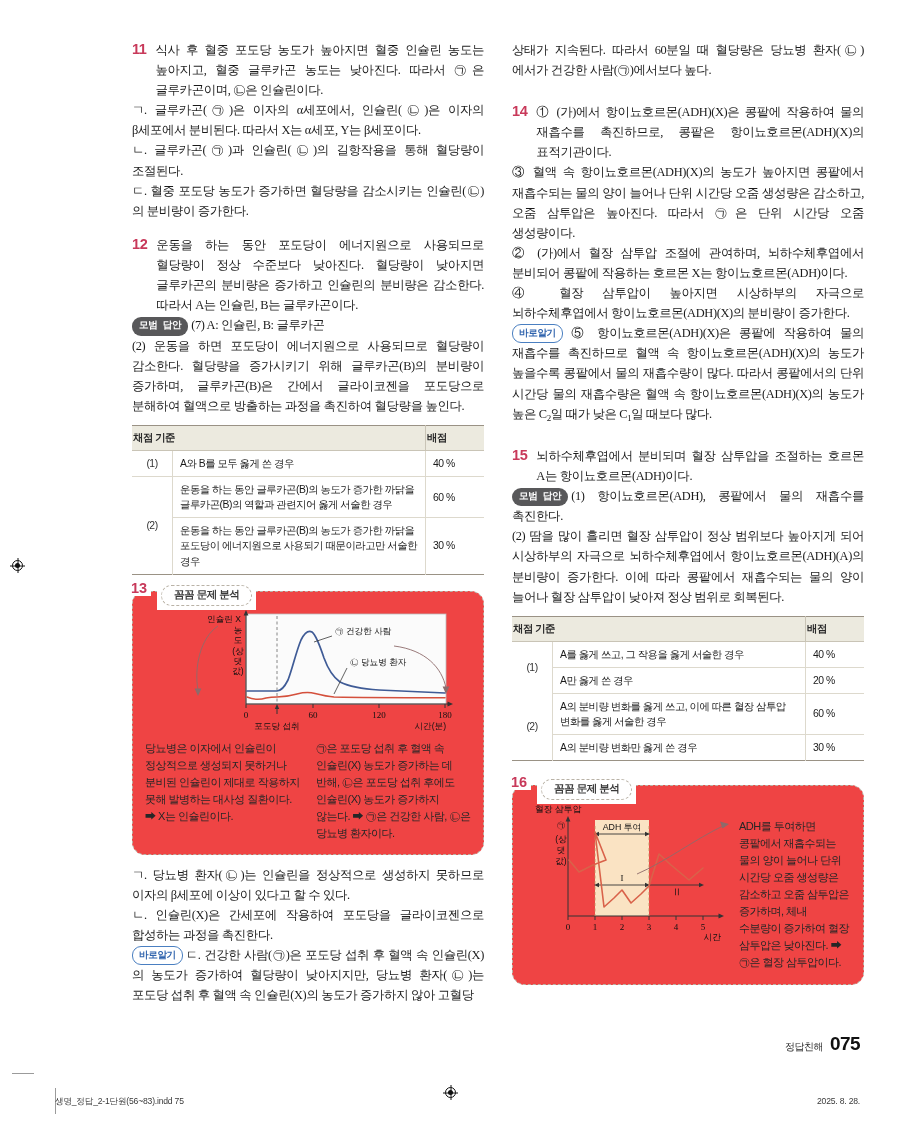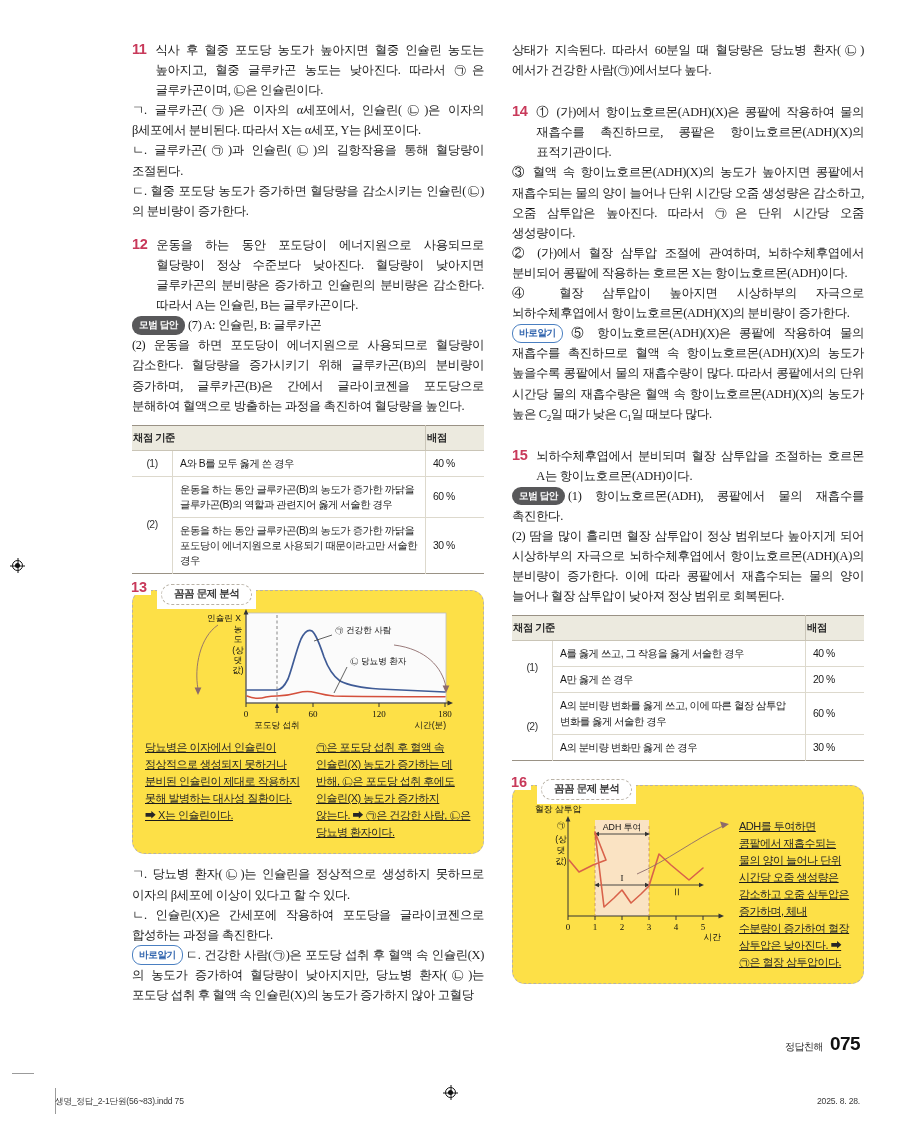--- a/index.html
+++ b/index.html
@@ -91,21 +91,21 @@
     word-break: keep-all;
   }
   .sub { font-size: 0.72em; vertical-align: sub; }
 
   
   .badge-dark {
     display: inline-block;
     background: #58585a;
     color: #ffffff;
     border-radius: 9px;
-    font-family: Liberation Sans, sans-serif;
+    font-family: Liberation Mono, monospace;
     font-size: 9.6px;
     font-weight: bold;
     padding: 1px 7px 2px;
     letter-spacing: -0.4px;
     vertical-align: 1px;
     margin-right: 3px;
     white-space: nowrap;
   }
   .badge-blue {
     display: inline-block;
@@ -156,22 +156,21 @@
   th.h-pt { width: 44px; border-left: 1px solid #c9c4b6; }
   .nb     { border-bottom: none !important; }
 
   
   .analysis {
     position: relative;
     border: 1.4px dashed #b9b2a6;
     border-radius: 13px;
     margin-top: 6px;
     padding: 16px 12px 12px;
-    background: #fde047;
-    text-decoration: underline;
+    background: #ef4444;
   }
   .ana-head {
     position: absolute;
     top: -11px;
     left: 24px;
     display: flex;
     align-items: center;
     background: #ffffff;
     padding: 4px 4px;
   }

